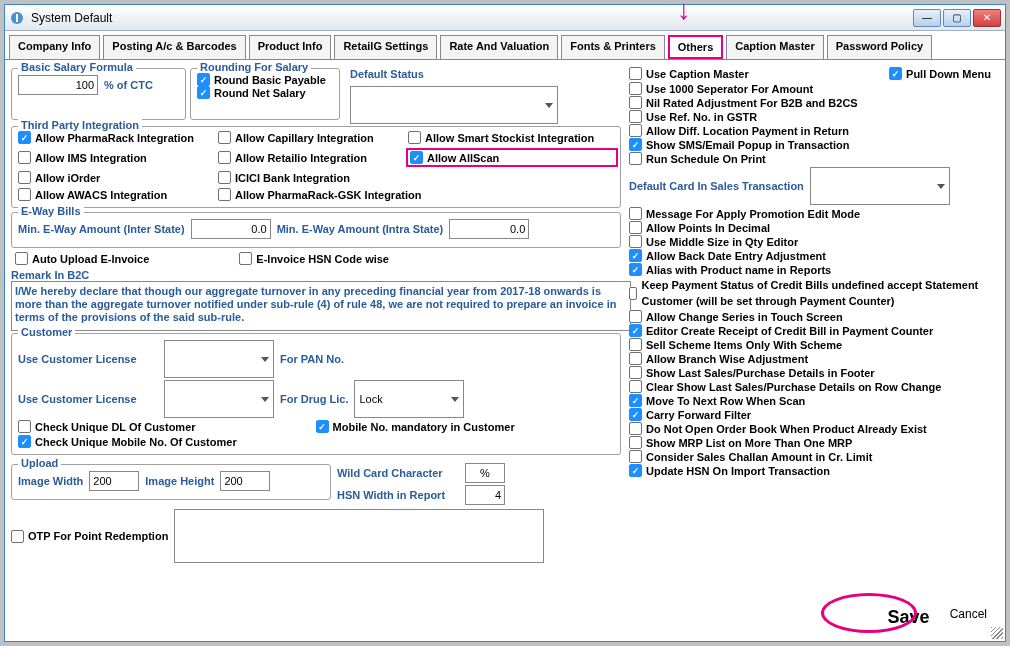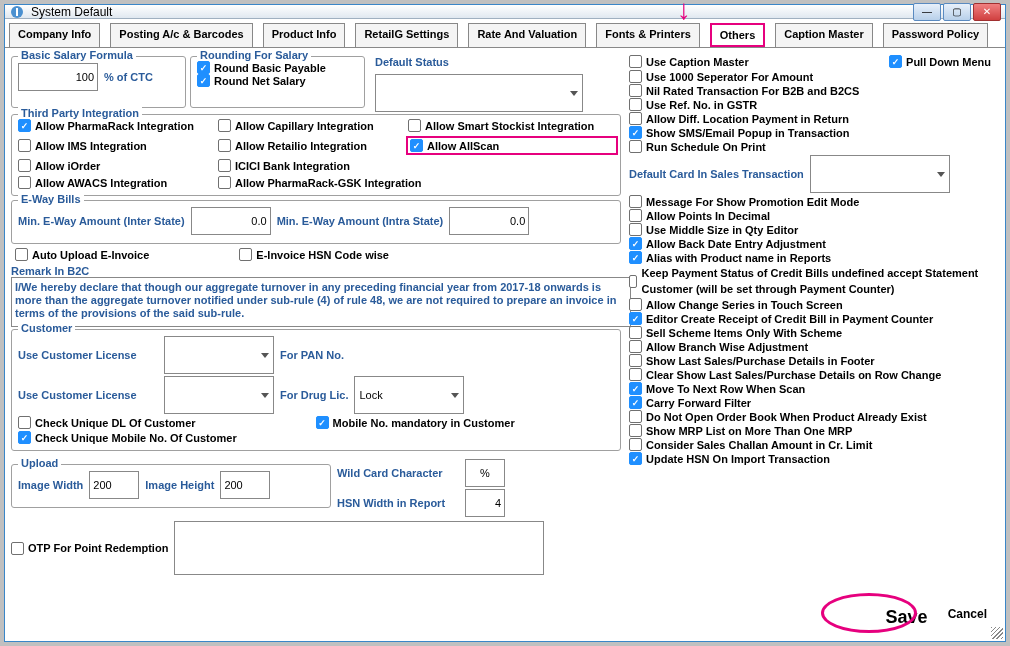--- a/index.html
+++ b/index.html
@@ -1,48 +1,48 @@
 <!DOCTYPE html>
 <html><head>
 <meta charset="utf-8">
 <style>
 *{box-sizing:border-box;font-family:Arial,sans-serif;font-size:11px;color:#000}
 body{margin:0;background:#c0c0c0;padding:4px}
 .window{width:1002px;height:638px;background:#fff;border:1px solid #3a86c8;position:relative}
-.titlebar{height:14px;background:linear-gradient(#fff,#e0e8f0);border-bottom:1px solid #a0b0c0;display:flex;align-items:center;padding:0 4px}
+.titlebar{height:26px;background:linear-gradient(#fff,#e0e8f0);border-bottom:1px solid #a0b0c0;display:flex;align-items:center;padding:0 4px}
 .titlebar .icon{width:16px;height:16px;margin-right:6px;display:flex;align-items:center;justify-content:center}
 .titlebar .title{flex:1;font-size:12px;font-weight:normal}
 .winbtns{display:flex;gap:2px}
 .winbtn{width:28px;height:18px;border:1px solid #5a8ac0;background:linear-gradient(#e8f0fa,#b8d0ea);border-radius:2px;display:flex;align-items:center;justify-content:center;font-size:10px;cursor:pointer}
 .winbtn.close{background:linear-gradient(#f08080,#d04040);color:#fff;border-color:#a03030}
-.tabbar{display:flex;padding:4px 4px 0 4px;border-bottom:1px solid #888;background:#fff;gap:11px}
+.tabbar{display:flex;padding:4px 4px 0 4px;border-bottom:1px solid #888;background:#fff;gap:4px}
 .tab{padding:4px 8px;border:1px solid #888;border-bottom:none;margin-right:-1px;background:#f4f4f4;cursor:pointer;font-weight:bold;font-size:11px;white-space:nowrap}
 .tab.active{background:#fff;}
 .tab.hl{border:2px solid #e6007e}
 .content{display:flex;padding:6px;height:548px}
 .left{width:610px}
 .right{width:370px;padding-left:8px}
 .fieldset{border:1px solid #a0a0a0;border-radius:3px;margin:2px 0 4px 0;padding:4px 6px 6px 6px;position:relative}
 .fieldset>.legend{position:absolute;top:-8px;left:6px;background:#fff;padding:0 3px;font-weight:bold;color:#2a5b9a}
 .row{display:flex;align-items:center;gap:6px;margin:2px 0}
 .chk{display:flex;align-items:center;gap:4px;font-weight:bold;color:#2a5b9a;white-space:nowrap;cursor:pointer}
 .chkbox{width:13px;height:13px;border:1px solid #707070;border-radius:2px;display:inline-flex;align-items:center;justify-content:center;background:#fff;font-size:9px}
 .chkbox.checked{background:#1f8fff;border-color:#1f8fff;color:#fff}
-input.txt{border:1px solid #888;height:28px;padding:1px 3px;font-size:11px}
+input.txt{border:1px solid #888;height:20px;padding:1px 3px;font-size:11px}
 .sel{border:1px solid #888;height:38px;width:110px;display:inline-flex;align-items:center;justify-content:flex-end;padding:0 4px;cursor:pointer;background:#fff}
 .sel::after{content:"";width:0;height:0;border-left:4px solid transparent;border-right:4px solid transparent;border-top:5px solid #555}
 .lbl{font-weight:bold;color:#2a5b9a}
 .remark{border:1px solid #888;width:620px;height:50px;padding:3px;font-weight:bold;color:#2a5b9a;font-size:11px;line-height:13px;overflow:hidden}
 .grid3{display:grid;grid-template-columns:200px 190px 210px;row-gap:4px}
 .allscanbox{border:2px solid #e6007e;padding:1px 6px 1px 2px;margin-left:-2px}
 .rcol .chk{margin:1px 0}
 .save-oval{position:absolute;right:88px;bottom:8px;width:96px;height:40px;border:3px solid #e6007e;border-radius:50%;pointer-events:none}
 .btnbar{position:absolute;right:12px;bottom:12px;display:flex;align-items:flex-start;gap:8px}
 .savebtn{font-size:18px;font-weight:bold;background:none;border:none;cursor:pointer}
-.cancelbtn{font-size:12px;font-weight:bold;background:none;border:none;cursor:pointer}
+.cancelbtn{font-size:12px;font-weight:normal;background:none;border:none;cursor:pointer}
 .arrow{position:absolute;top:-2px;left:672px;color:#e6007e;font-size:28px;font-weight:bold;pointer-events:none;line-height:14px}
 .rtop{display:flex;justify-content:space-between}
 .toprow{display:flex;gap:4px}
 .col1{width:175px}
 .col3{width:214px}
 .resize{position:absolute;right:2px;bottom:2px;width:12px;height:12px;background:repeating-linear-gradient(135deg,#888 0 1px,transparent 1px 3px)}
 </style>
 </head>
 <body>
 
@@ -79,21 +79,21 @@
   <div class="left">
 
    <div class="toprow">
     <div class="fieldset col1">
      <div class="legend">Basic Salary Formula</div>
      <div class="row">
       <input class="txt" style="width: 80px; text-align: right;" value="100">
       <span class="lbl">% of CTC</span>
      </div>
     </div>
-    <div class="fieldset" style="width:175px">
+    <div class="fieldset" style="width:150px">
      <div class="legend">Rounding For Salary</div>
      <div class="chk">
               <span class="chkbox checked">✓</span>
               <span>Round Basic Payable</span>
             </div>
      <div class="chk">
               <span class="chkbox checked">✓</span>
               <span>Round Net Salary</span>
             </div>
     </div>
@@ -250,21 +250,21 @@
             <span>Pull Down Menu</span>
           </div>
    </div>
    <div id="rchk1b">
           <div class="chk">
             <span class="chkbox"></span>
             <span>Use 1000 Seperator For Amount</span>
           </div>
           <div class="chk">
             <span class="chkbox"></span>
-            <span>Nil Rated Transaction For B2B and B2CS</span>
+            <span>Nil Rated Adjustment For B2B and B2CS</span>
           </div>
           <div class="chk">
             <span class="chkbox"></span>
             <span>Use Ref. No. in GSTR</span>
           </div>
           <div class="chk">
             <span class="chkbox"></span>
             <span>Allow Diff. Location Payment in Return</span>
           </div>
           <div class="chk">
@@ -276,21 +276,21 @@
             <span>Run Schedule On Print</span>
           </div>
         </div>
    <div class="row">
           <span class="lbl">Default Card In Sales Transaction</span>
           <div class="sel" style="width:140px"></div>
         </div>
    <div id="rchk2">
           <div class="chk">
             <span class="chkbox"></span>
-            <span>Message For Show Promotion Edit Mode</span>
+            <span>Message For Apply Promotion Edit Mode</span>
           </div>
           <div class="chk">
             <span class="chkbox"></span>
             <span>Allow Points In Decimal</span>
           </div>
           <div class="chk">
             <span class="chkbox"></span>
             <span>Use Middle Size in Qty Editor</span>
           </div>
           <div class="chk">

